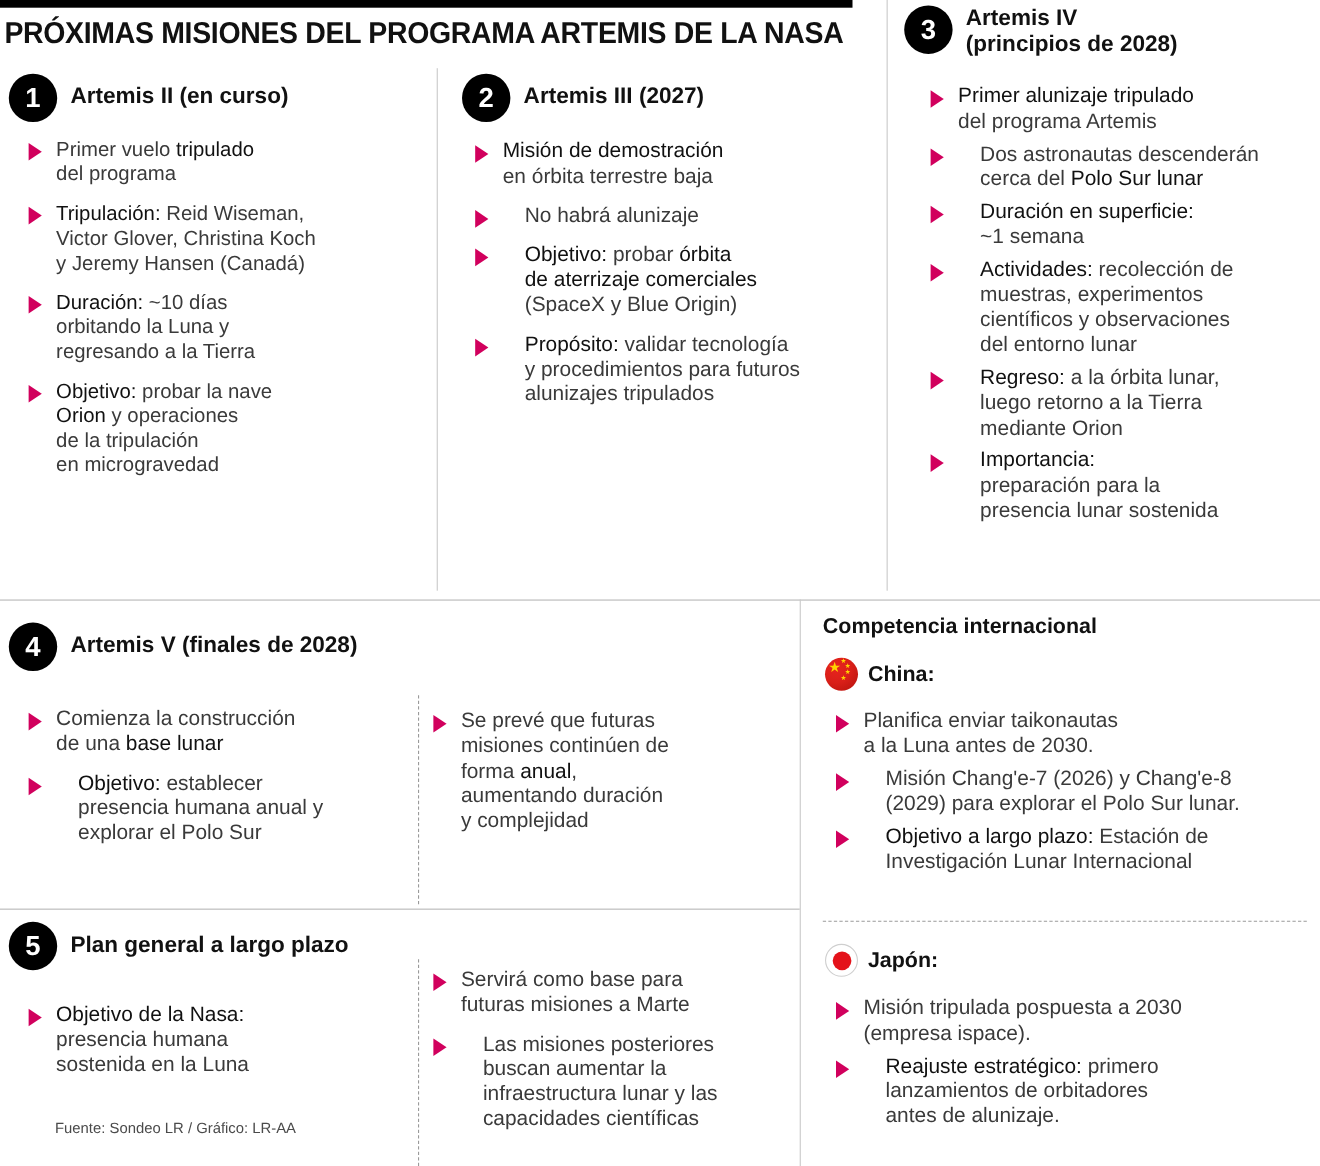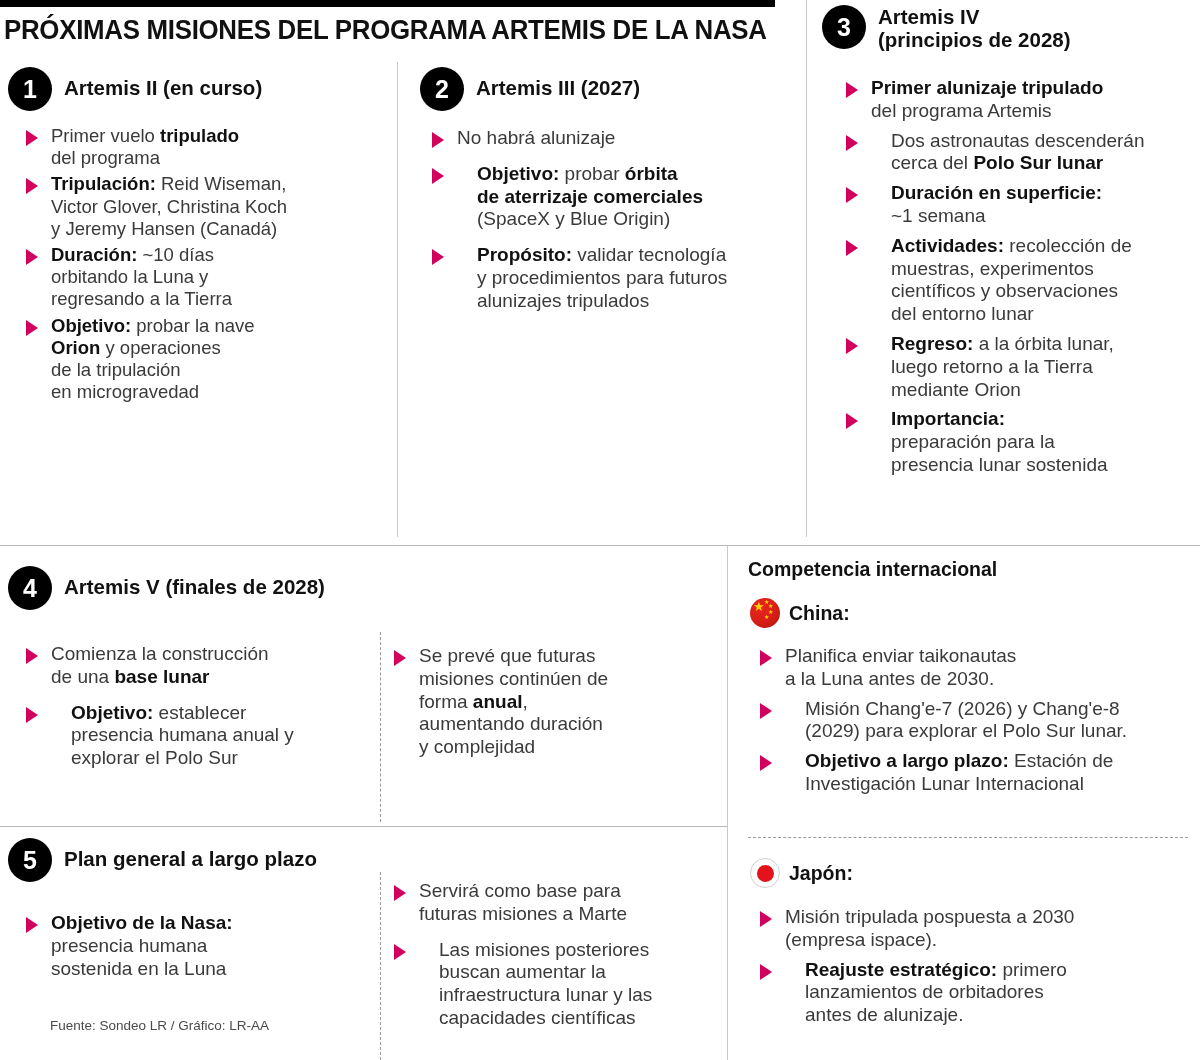--- a/index.html
+++ b/index.html
@@ -110,27 +110,27 @@
     border-bottom: 8px solid transparent;
     border-left: 12px solid #d1005d;
     margin-top: 6px;
   }
   .btxt {
     color: #3a3a3a;
     line-height: 1.2;
   }
   .btxt b, .btxt strong {
     color: #111111;
-    font-weight: bold;
+    font-weight: normal;
   }
 
   
   .s-18 .btxt { font-size: 18.5px; }
   .s-18 .tri  { margin-top: 5px; }
-  .s-18 .bullet + .bullet { margin-top: 4px; }
+  .s-18 .bullet + .bullet { margin-top: 14px; }
   .s-18 .tri { margin-right: 13px; }
 
   .s-19 .btxt { font-size: 19px; }
   .s-19 .tri  { margin-top: 5px; margin-right: 13px; }
   .s-19 .bullet + .bullet { margin-top: 13px; gap: 20px; }
 
   .tight .bullet + .bullet { margin-top: 7px; }
 
   
   .country-row {
@@ -228,20 +228,24 @@
     </div>
   </div>
 
 <div class="sec-head" style="left:420px; top:67px; width:380px;">
   <div class="badge">2</div>
   <div class="sec-title">Artemis III (2027)</div>
 </div>
 <div class="blist s-19" id="list-artemis3" style="left:432px; top:127px; width:370px;">
     <div class="bullet">
       <span class="tri"></span>
+      <span class="btxt"><b>Misión de demostración</b><br>en órbita terrestre baja</span>
+    </div>
+    <div class="bullet">
+      <span class="tri"></span>
       <span class="btxt">No habrá alunizaje</span>
     </div>
     <div class="bullet">
       <span class="tri"></span>
       <span class="btxt"><b>Objetivo:</b> probar <b>órbita</b><br><b>de aterrizaje comerciales</b><br>(SpaceX y Blue Origin)</span>
     </div>
     <div class="bullet">
       <span class="tri"></span>
       <span class="btxt"><b>Propósito:</b> validar tecnología<br>y procedimientos para futuros<br>alunizajes tripulados</span>
     </div>

